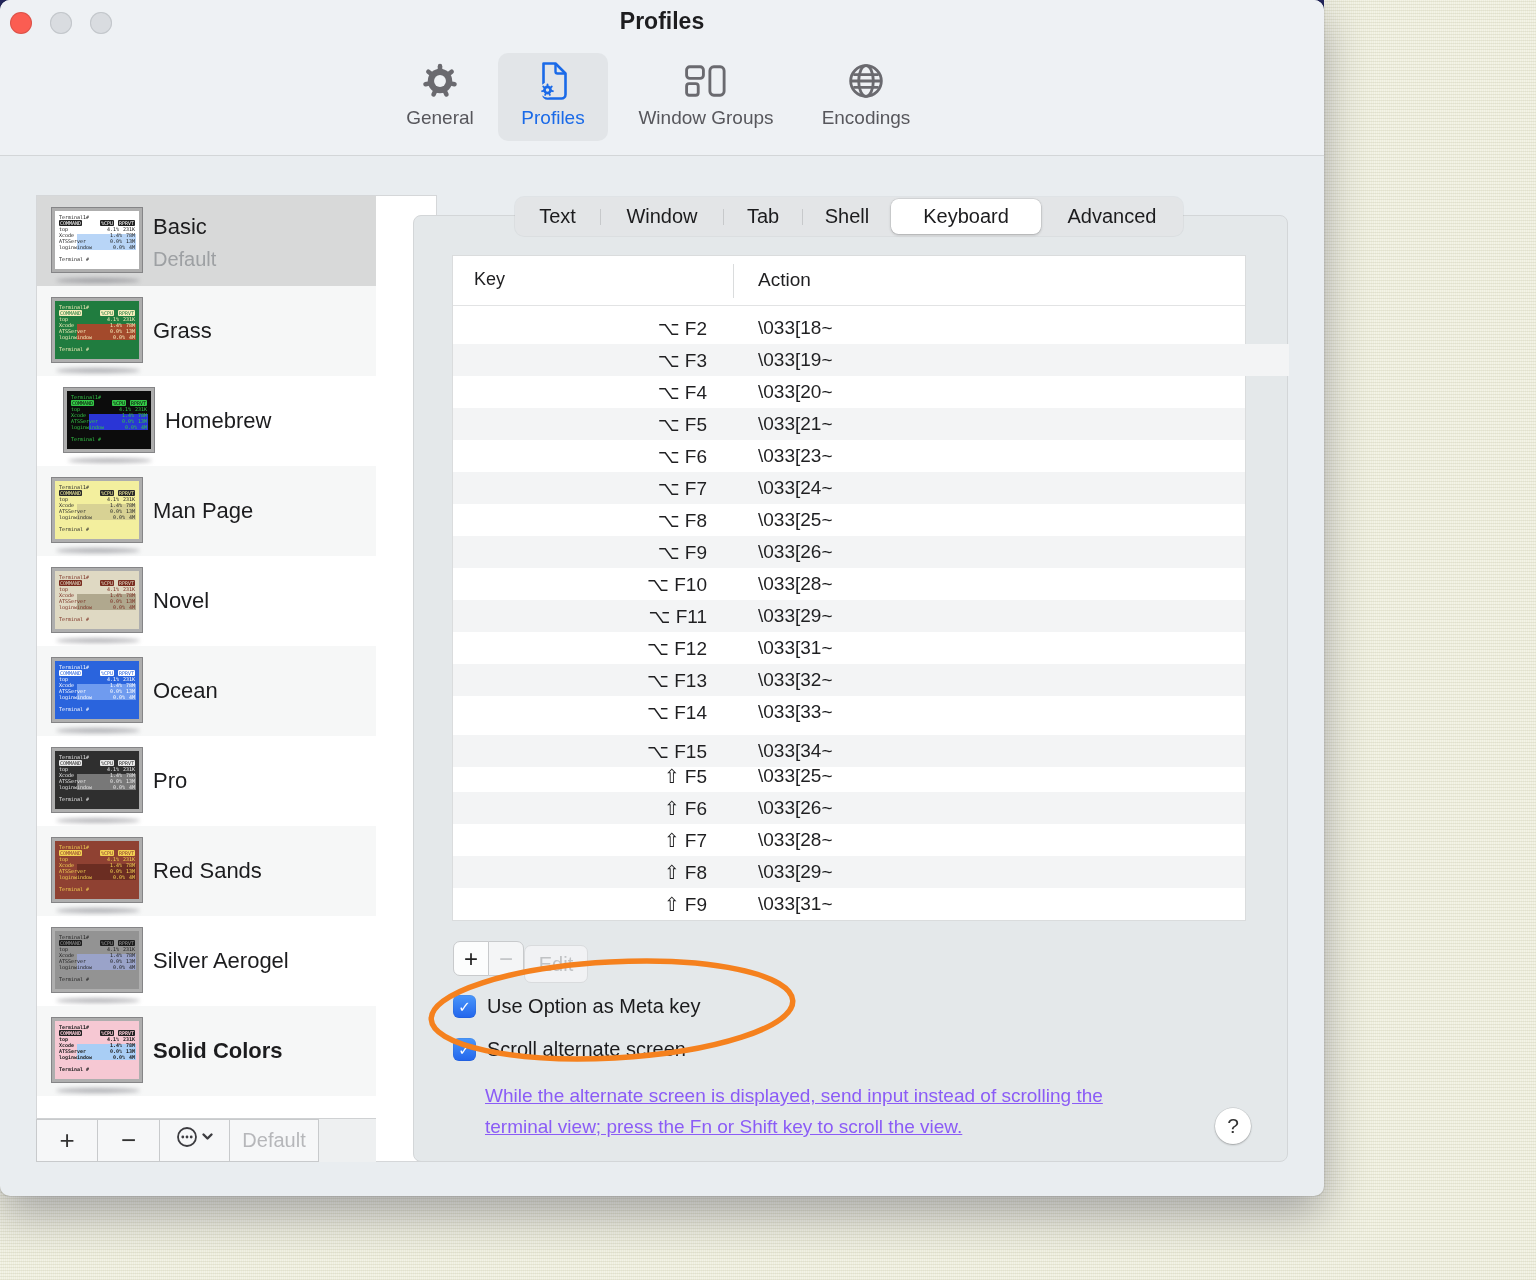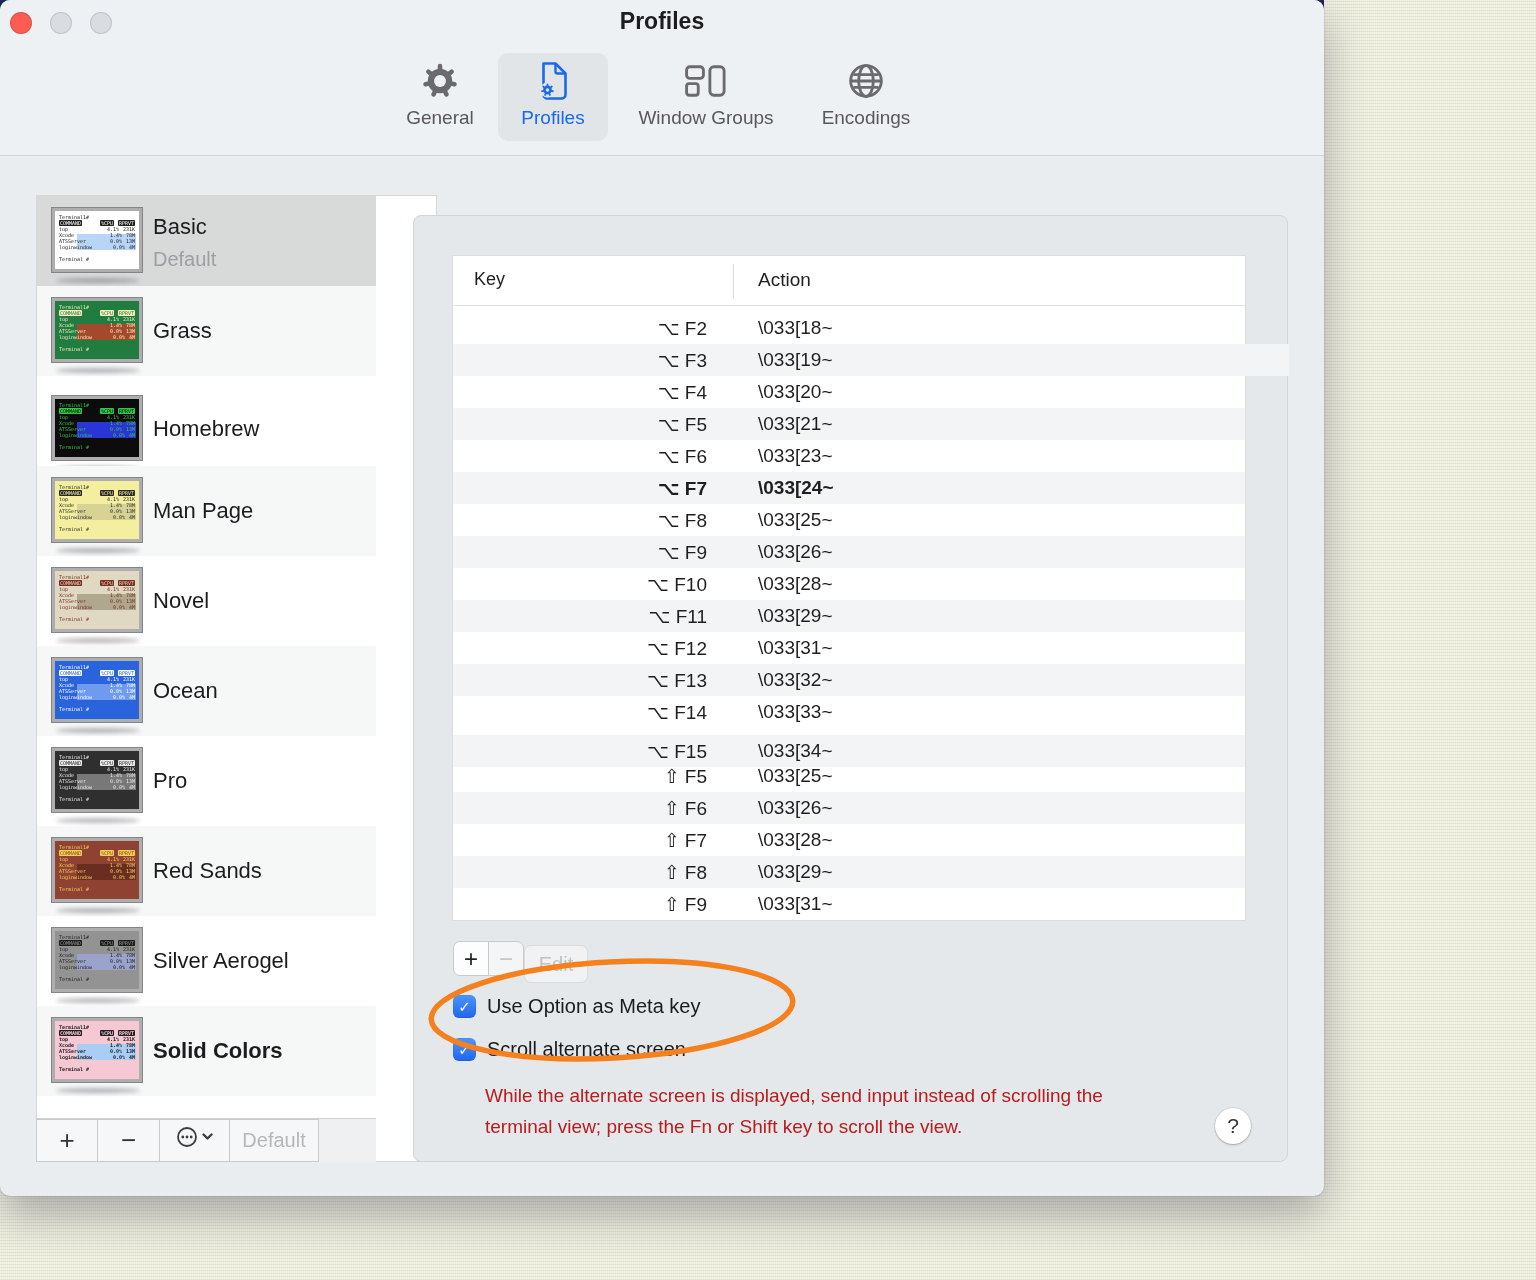--- a/index.html
+++ b/index.html
@@ -80,21 +80,21 @@
   #btn-edit{left:524px;top:945px;width:64px;height:38px;background:rgba(246,247,248,.7);border:1px solid #d9dbdd;border-radius:7px;font-size:20px;color:#c0c2c4;}
 
   .chk-row{position:absolute;left:453px;display:flex;align-items:center;gap:11px;}
   #chk-row-0{top:995px;} #chk-row-1{top:1038px;}
   .chk-box{width:23px;height:23px;border-radius:6px;background:linear-gradient(#4a97fb,#2265ec);display:flex;align-items:center;justify-content:center;
            color:#fff;font-size:15px;font-weight:700;box-shadow:inset 0 0 0 .5px rgba(0,0,0,.1);}
   .chk-label{font-size:20px;color:#1b1b1d;white-space:nowrap;}
 
   #annotation-ellipse{position:absolute;left:425px;top:955px;width:380px;height:115px;z-index:5;pointer-events:none;}
 
-  .help-text{position:absolute;left:485px;top:1080px;width:660px;font-size:19px;line-height:31px;color:#b91c1c;}
+  .help-text{position:absolute;left:485px;top:1080px;width:660px;font-size:19px;line-height:31px;color:#8b5cf6;text-decoration:underline;}
   .help-btn{position:absolute;left:1215px;top:1108px;width:36px;height:36px;border-radius:50%;background:#ffffff;
             box-shadow:0 0 0 .5px rgba(0,0,0,.15),0 1px 2px rgba(0,0,0,.25);display:flex;align-items:center;justify-content:center;
             font-size:21px;color:#333;}
 </style>
 </head>
 <body>
 
 <div id="corner-left" class="corner-navy"></div>
 <div id="corner-right" class="corner-navy"></div>
 
@@ -270,21 +270,21 @@
                 <span>&nbsp;</span>
               </div>
               <div class="t-line">
                 <span>Terminal #</span>
               </div>
             </div>
           </div>
           <div class="thumb-shadow"></div>
           <div class="p-name">Grass</div>
         </div>
-        <div class="profile-row" style="top: 188px;">
+        <div class="profile-row" style="top: 180px; margin-left: 12px;">
           <div class="thumb" style="background: rgb(12, 12, 12); color: rgb(51, 199, 70);">
             <div class="thumb-inner">
               <div class="t-hl" style="background: rgb(42, 53, 214);"></div>
               <div class="t-line">
                 <span>Terminal1#</span>
               </div>
               <div class="t-line">
                 <span class="t-chip" style="background:#33c746;color:#0c0c0c">COMMAND</span>
                 <span class="t-right">
                   <span class="t-chip" style="background:#33c746;color:#0c0c0c">%CPU</span>
@@ -713,20 +713,31 @@
               <circle cx="16.2" cy="13" r="1.4" fill="#3c3c40"></circle>
     <path d="M28.5 10.5 L32.5 14.5 L36.5 10.5" fill="none" stroke="#3c3c40" stroke-width="2.4" stroke-linecap="round" stroke-linejoin="round"></path>
             </svg></span>
       </div>
       <div class="sb-btn disabled" style="left:192px;width:90px;">Default</div>
     </div>
   </div>
 
   <div class="groupbox"></div>
 
+  <div class="tabs" id="tab-bar">
+      <div class="tab-seg" style="width: 85px;">Text</div>
+      <div class="tab-div"></div>
+      <div class="tab-seg" style="width: 122px;">Window</div>
+      <div class="tab-div"></div>
+      <div class="tab-seg" style="width: 78px;">Tab</div>
+      <div class="tab-div"></div>
+      <div class="tab-seg" style="width: 88px;">Shell</div>
+      <div class="tab-seg selected" style="width: 150px;">Keyboard</div>
+      <div class="tab-seg" style="width: 142px;">Advanced</div>
+    </div>
 
   <div class="kb-table">
     <div class="kb-head">
       <span class="kb-col-key">Key</span>
       <span class="kb-col-action">Action</span>
       <div class="kb-head-div"></div>
     </div>
     <div class="kb-body" id="table-body">
         <div class="kb-row" style="top: 0px;">
           <span class="kb-key">⌥ F2</span>
@@ -741,21 +752,21 @@
           <span class="kb-action">\033[20~</span>
         </div>
         <div class="kb-row alt" style="top: 96px;">
           <span class="kb-key">⌥ F5</span>
           <span class="kb-action">\033[21~</span>
         </div>
         <div class="kb-row" style="top: 128px;">
           <span class="kb-key">⌥ F6</span>
           <span class="kb-action">\033[23~</span>
         </div>
-        <div class="kb-row alt" style="top: 160px; font-weight: bold;">
+        <div class="kb-row alt" style="top: 160px;">
           <span class="kb-key">⌥ F7</span>
           <span class="kb-action">\033[24~</span>
         </div>
         <div class="kb-row" style="top: 192px;">
           <span class="kb-key">⌥ F8</span>
           <span class="kb-action">\033[25~</span>
         </div>
         <div class="kb-row alt" style="top: 224px;">
           <span class="kb-key">⌥ F9</span>
           <span class="kb-action">\033[26~</span>

